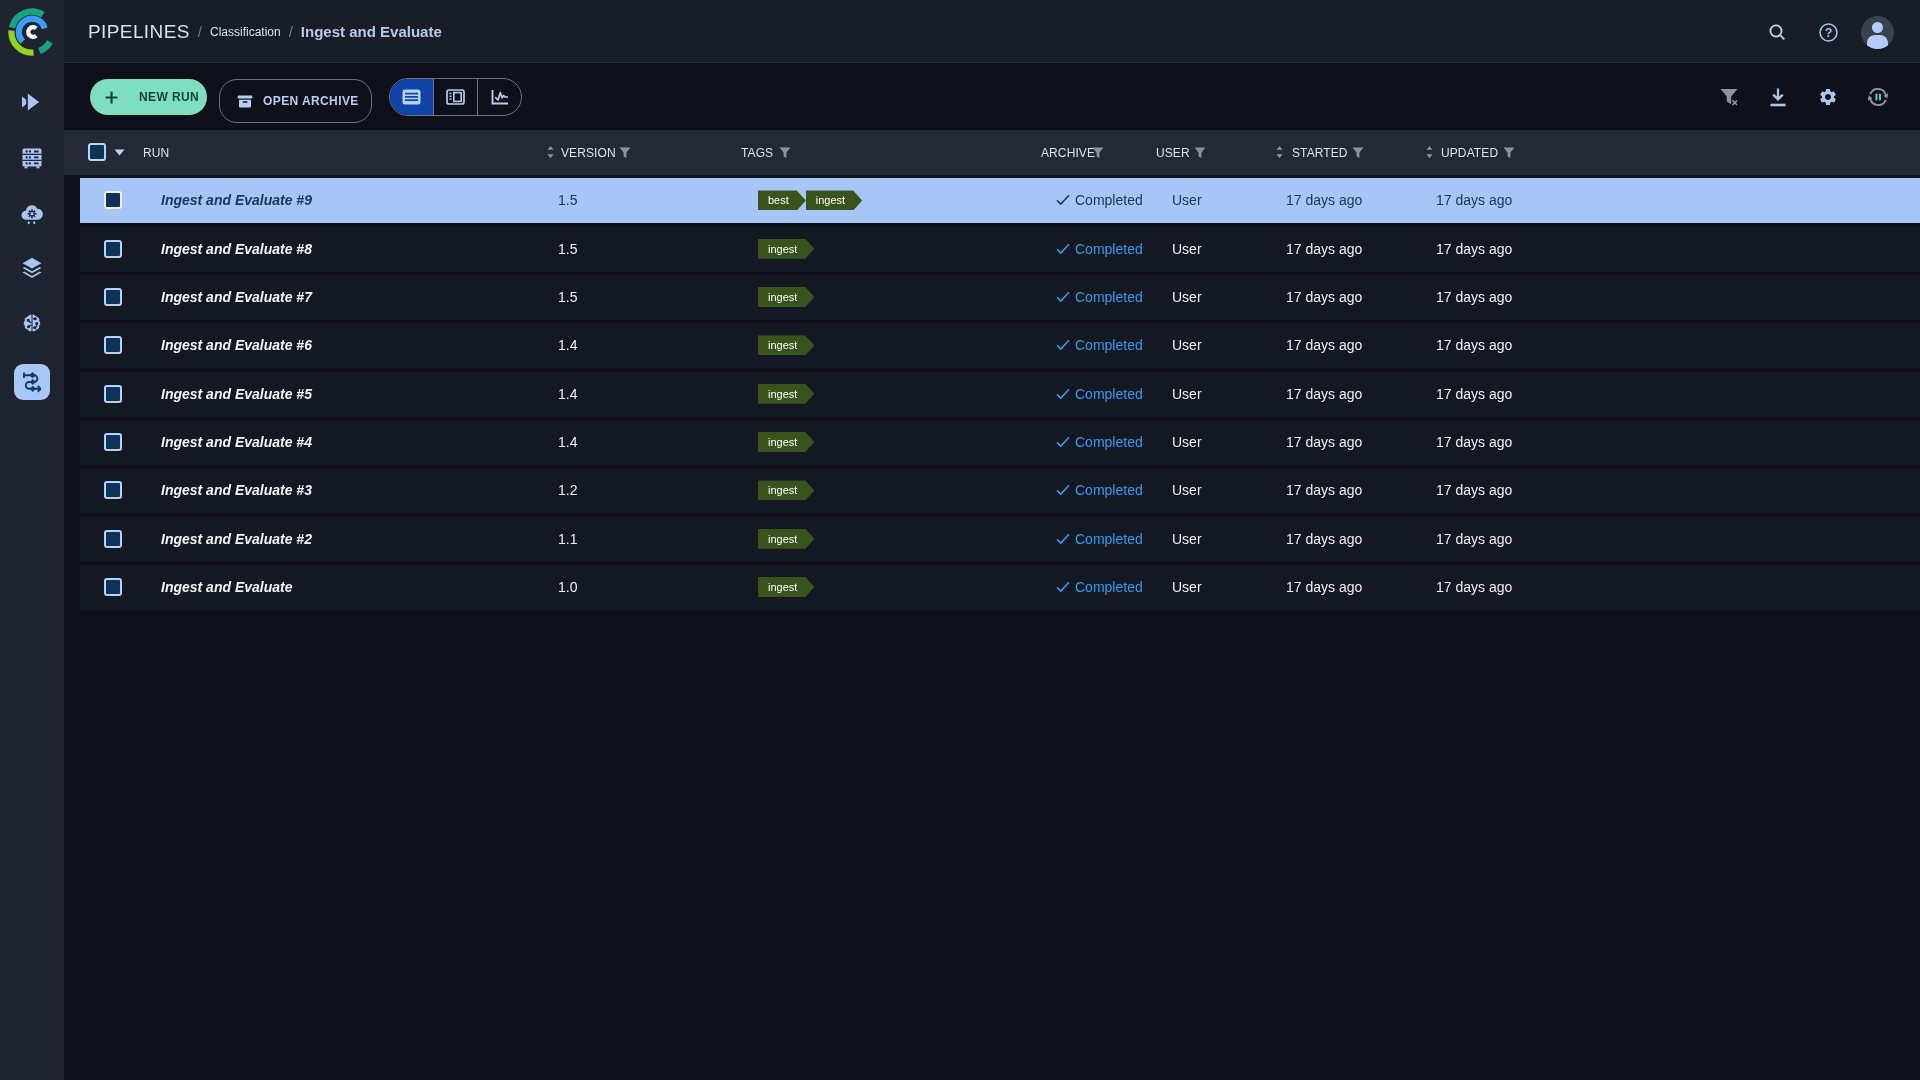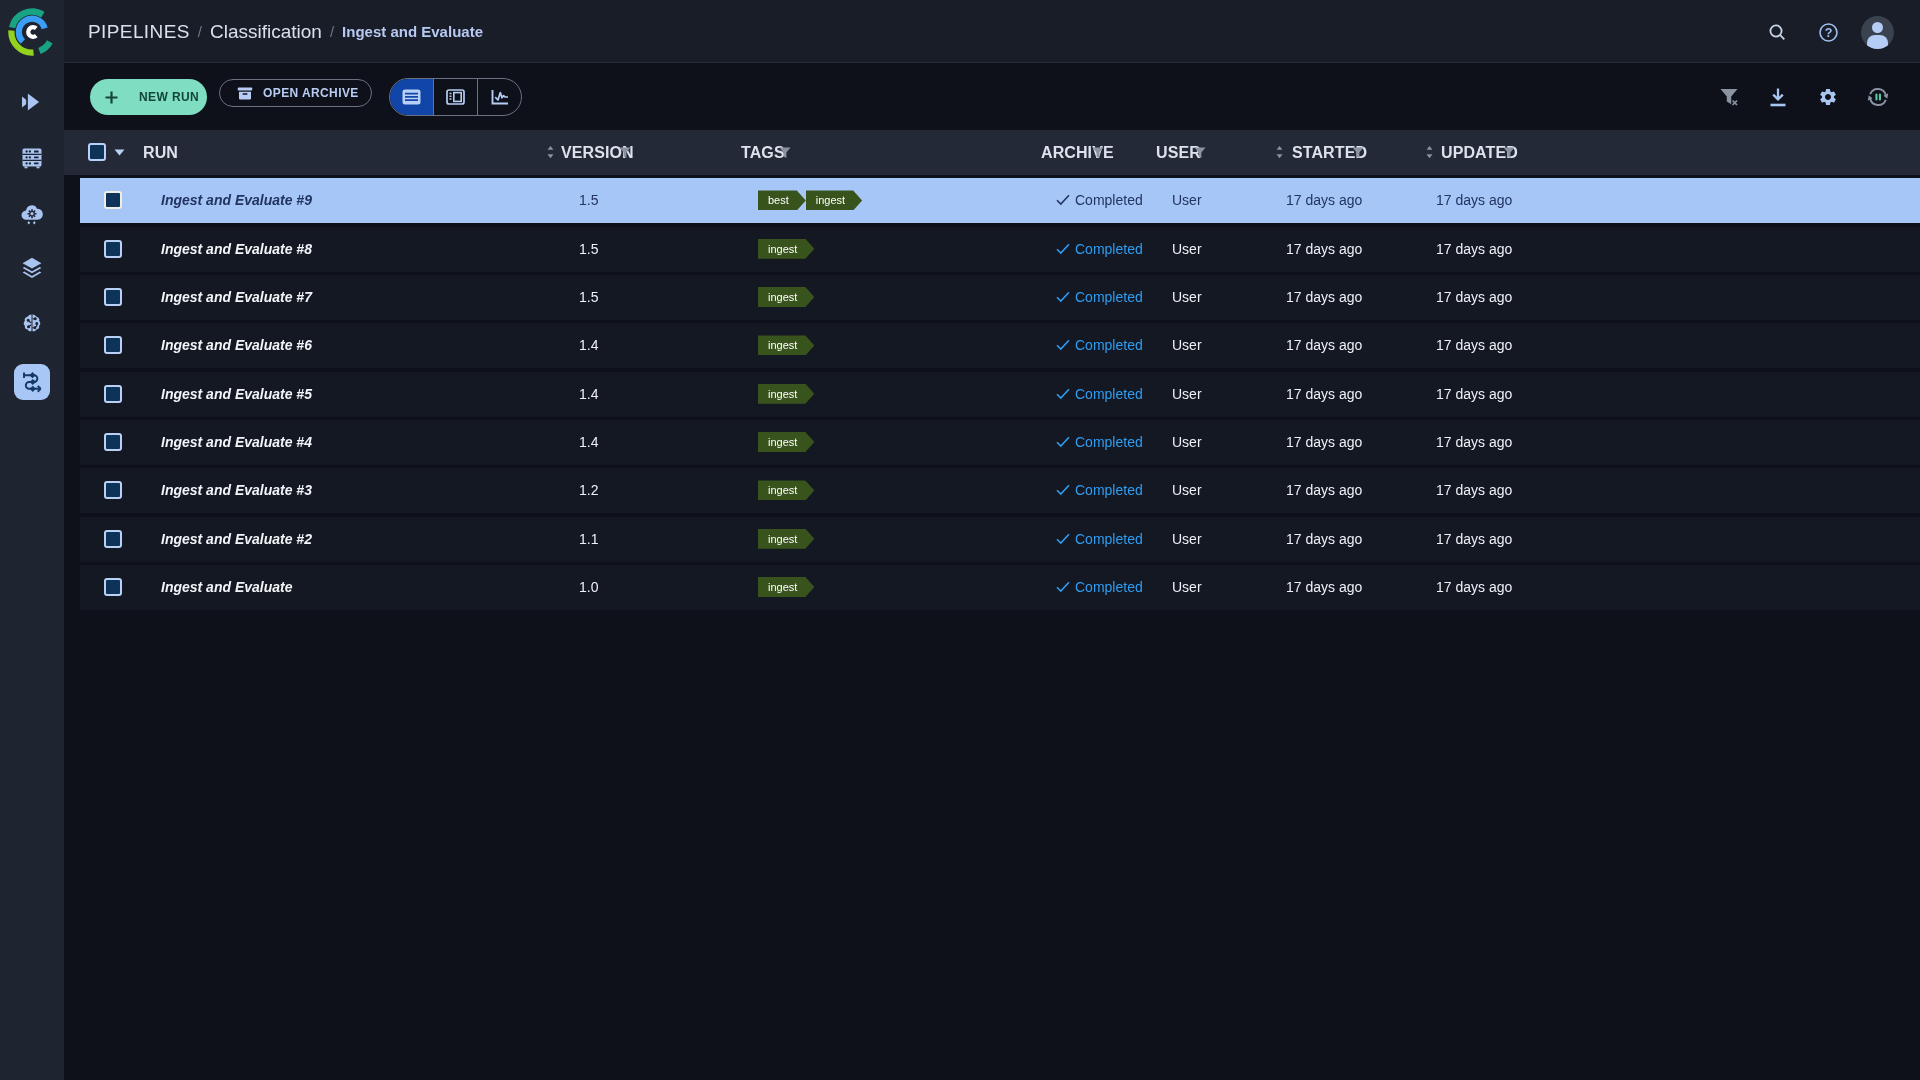--- a/index.html
+++ b/index.html
@@ -9,42 +9,42 @@
   #sidebar { position:absolute; left:0; top:0; width:64px; height:1080px; background:#1e2430; }
   #topbar  { position:absolute; left:64px; top:0; width:1856px; height:63px; background:#181d27; border-bottom:1px solid #272d3a; }
   #toolbar { position:absolute; left:64px; top:64px; width:1856px; height:66px; background:#0e1119; }
   #thead   { position:absolute; left:64px; top:130px; width:1856px; height:45px; background:#232936; }
   .row     { position:absolute; left:80px; width:1856px; height:45px; background:#141822; }
   .row.sel { background:#a6c6f8; }
   
   #crumbs { position:absolute; left:88px; top:0; height:63px; display:flex; align-items:center; }
   #crumbs .c1 { font-size:19px; color:#d9e0ec; letter-spacing:.4px; }
   #crumbs .sep { font-size:15px; color:#6f7889; margin:0 8px; }
-  #crumbs .c2 { font-size:19px; color:#d9e0ec; }
+  #crumbs .c2 { font-size:12px; color:#d9e0ec; }
   #crumbs .c3 { font-size:15px; font-weight:bold; color:#b7c8f2; }
   
   #newrun { position:absolute; left:90px; top:79px; width:117px; height:36px; border-radius:18px; background:#7fdec1;
             display:flex; align-items:center; gap:21px; padding-left:15px; }
   #newrun span { font-size:12px; font-weight:bold; color:#14443a; letter-spacing:.4px; }
-  #openarch { position:absolute; left:219px; top:79px; width:153px; height:28px; border-radius:18px; border:1px solid #6a7180;
+  #openarch { position:absolute; left:219px; top:79px; width:153px; height:44px; border-radius:18px; border:1px solid #6a7180;
               display:flex; align-items:center; gap:10px; padding-left:17px; }
   #openarch span { font-size:12px; font-weight:bold; color:#b9cdf4; letter-spacing:.4px; }
   #toggles { position:absolute; left:389px; top:78px; width:133px; height:38px; border-radius:19px; border:1px solid #6a7180;
              display:flex; overflow:hidden; }
   #toggles .seg { flex:1; display:flex; align-items:center; justify-content:center; }
   #toggles .seg + .seg { border-left:1px solid #6a7180; }
   #toggles .seg.on { background:#1245a8; }
   
-  .hlabel { position:absolute; top:0; height:45px; display:flex; align-items:center; font-size:16px; font-weight:bold; color:#dde2ec; letter-spacing:.1px; }
+  .hlabel { position:absolute; top:0; height:45px; display:flex; align-items:center; font-size:12px; font-weight:normal; color:#dde2ec; letter-spacing:.1px; }
   
   .cb { position:absolute; width:18px; height:18px; border-radius:3px; border:2px solid #b9d1f4; background:#0d3358; }
   .cb.w { border-color:#f0ede6; }
   
   .rname { position:absolute; left:81px; font-size:14px; font-weight:bold; font-style:italic; color:#f2f4f8; }
-  .rver  { position:absolute; left:478px; font-size:14px; color:#eef1f6;margin-left:21px; }
+  .rver  { position:absolute; left:478px; font-size:14px; color:#eef1f6; }
   .ruser { position:absolute; left:1092px; font-size:14px; color:#eef1f6; }
   .rst   { position:absolute; left:1206px; font-size:14px; color:#eef1f6; }
   .rup   { position:absolute; left:1356px; font-size:14px; color:#eef1f6; }
   .rcomp { position:absolute; left:995px; font-size:14px; color:#2e9df2; }
   .sel .rname, .sel .rver, .sel .ruser, .sel .rst, .sel .rup, .sel .rcomp { color:#22345f; }
   .rowtxt { top:0; height:44px; display:flex; align-items:center; }
   
   .tags { position:absolute; left:678px; top:12px; display:flex; }
   .tag { height:20px; background:#39531d; color:#fff; font-size:11px; display:flex; align-items:center;
          padding:0 17px 0 10px; clip-path:polygon(0 0, calc(100% - 9px) 0, 100% 50%, calc(100% - 9px) 100%, 0 100%); }

